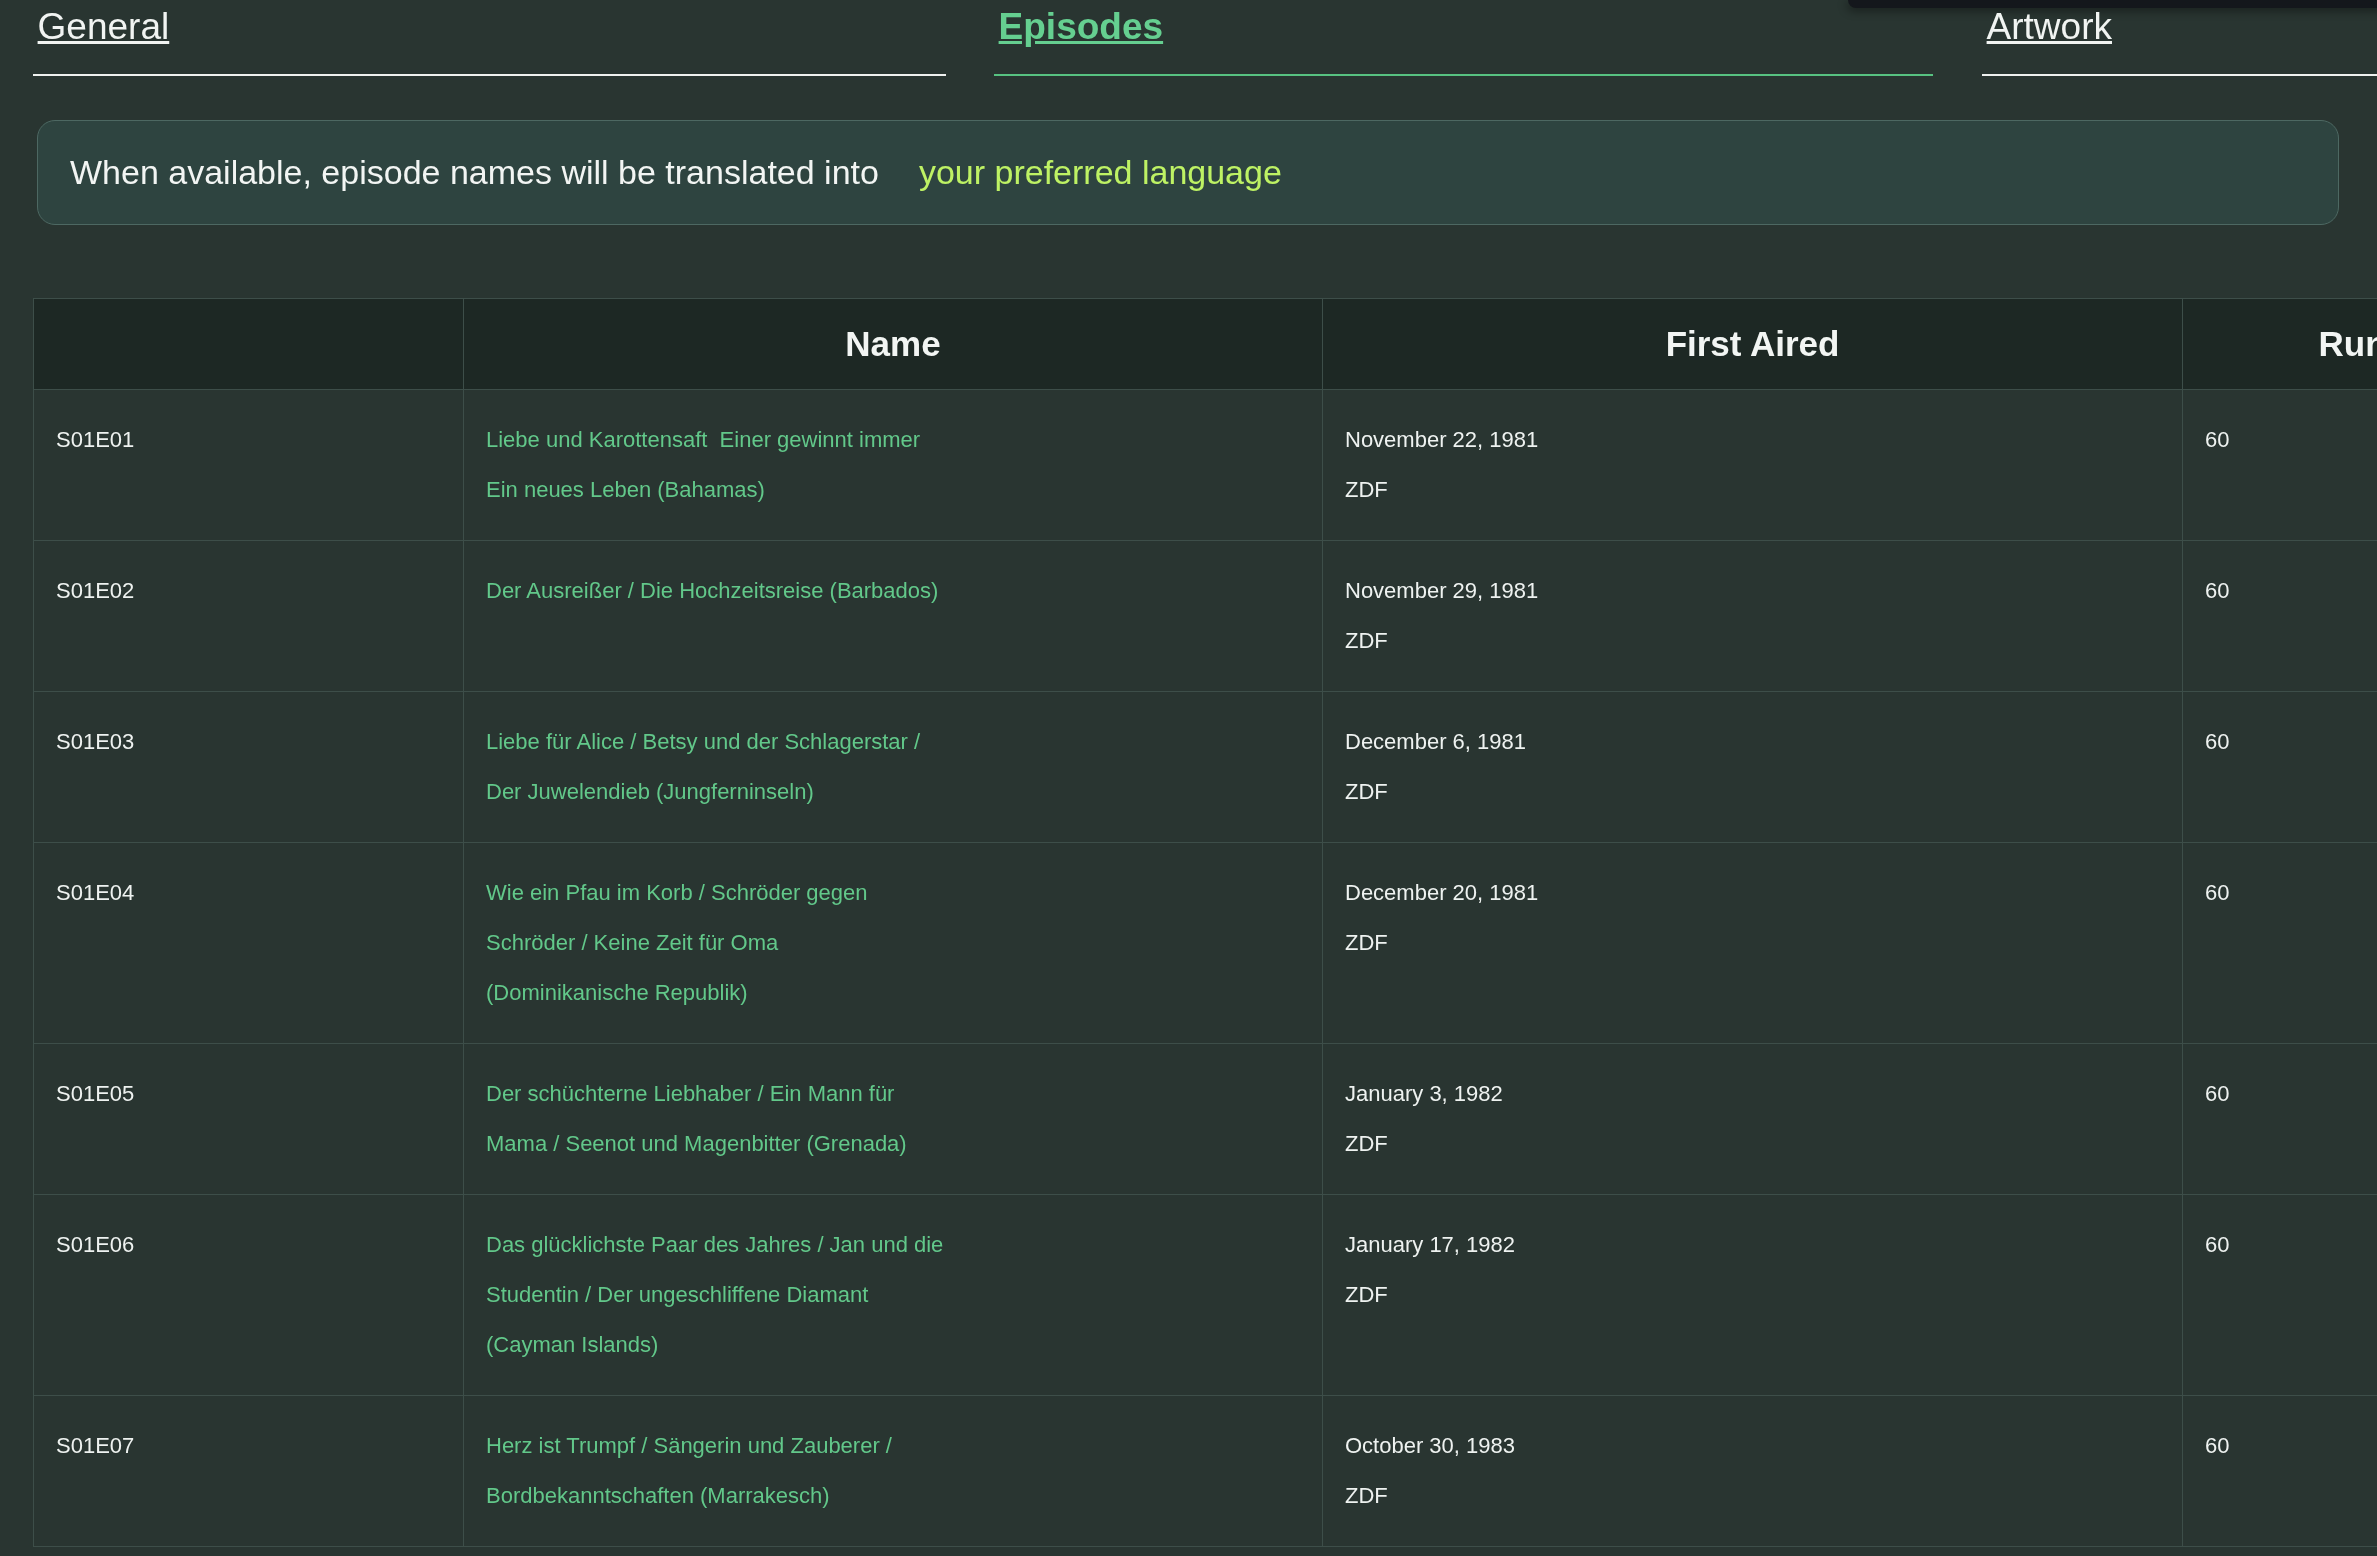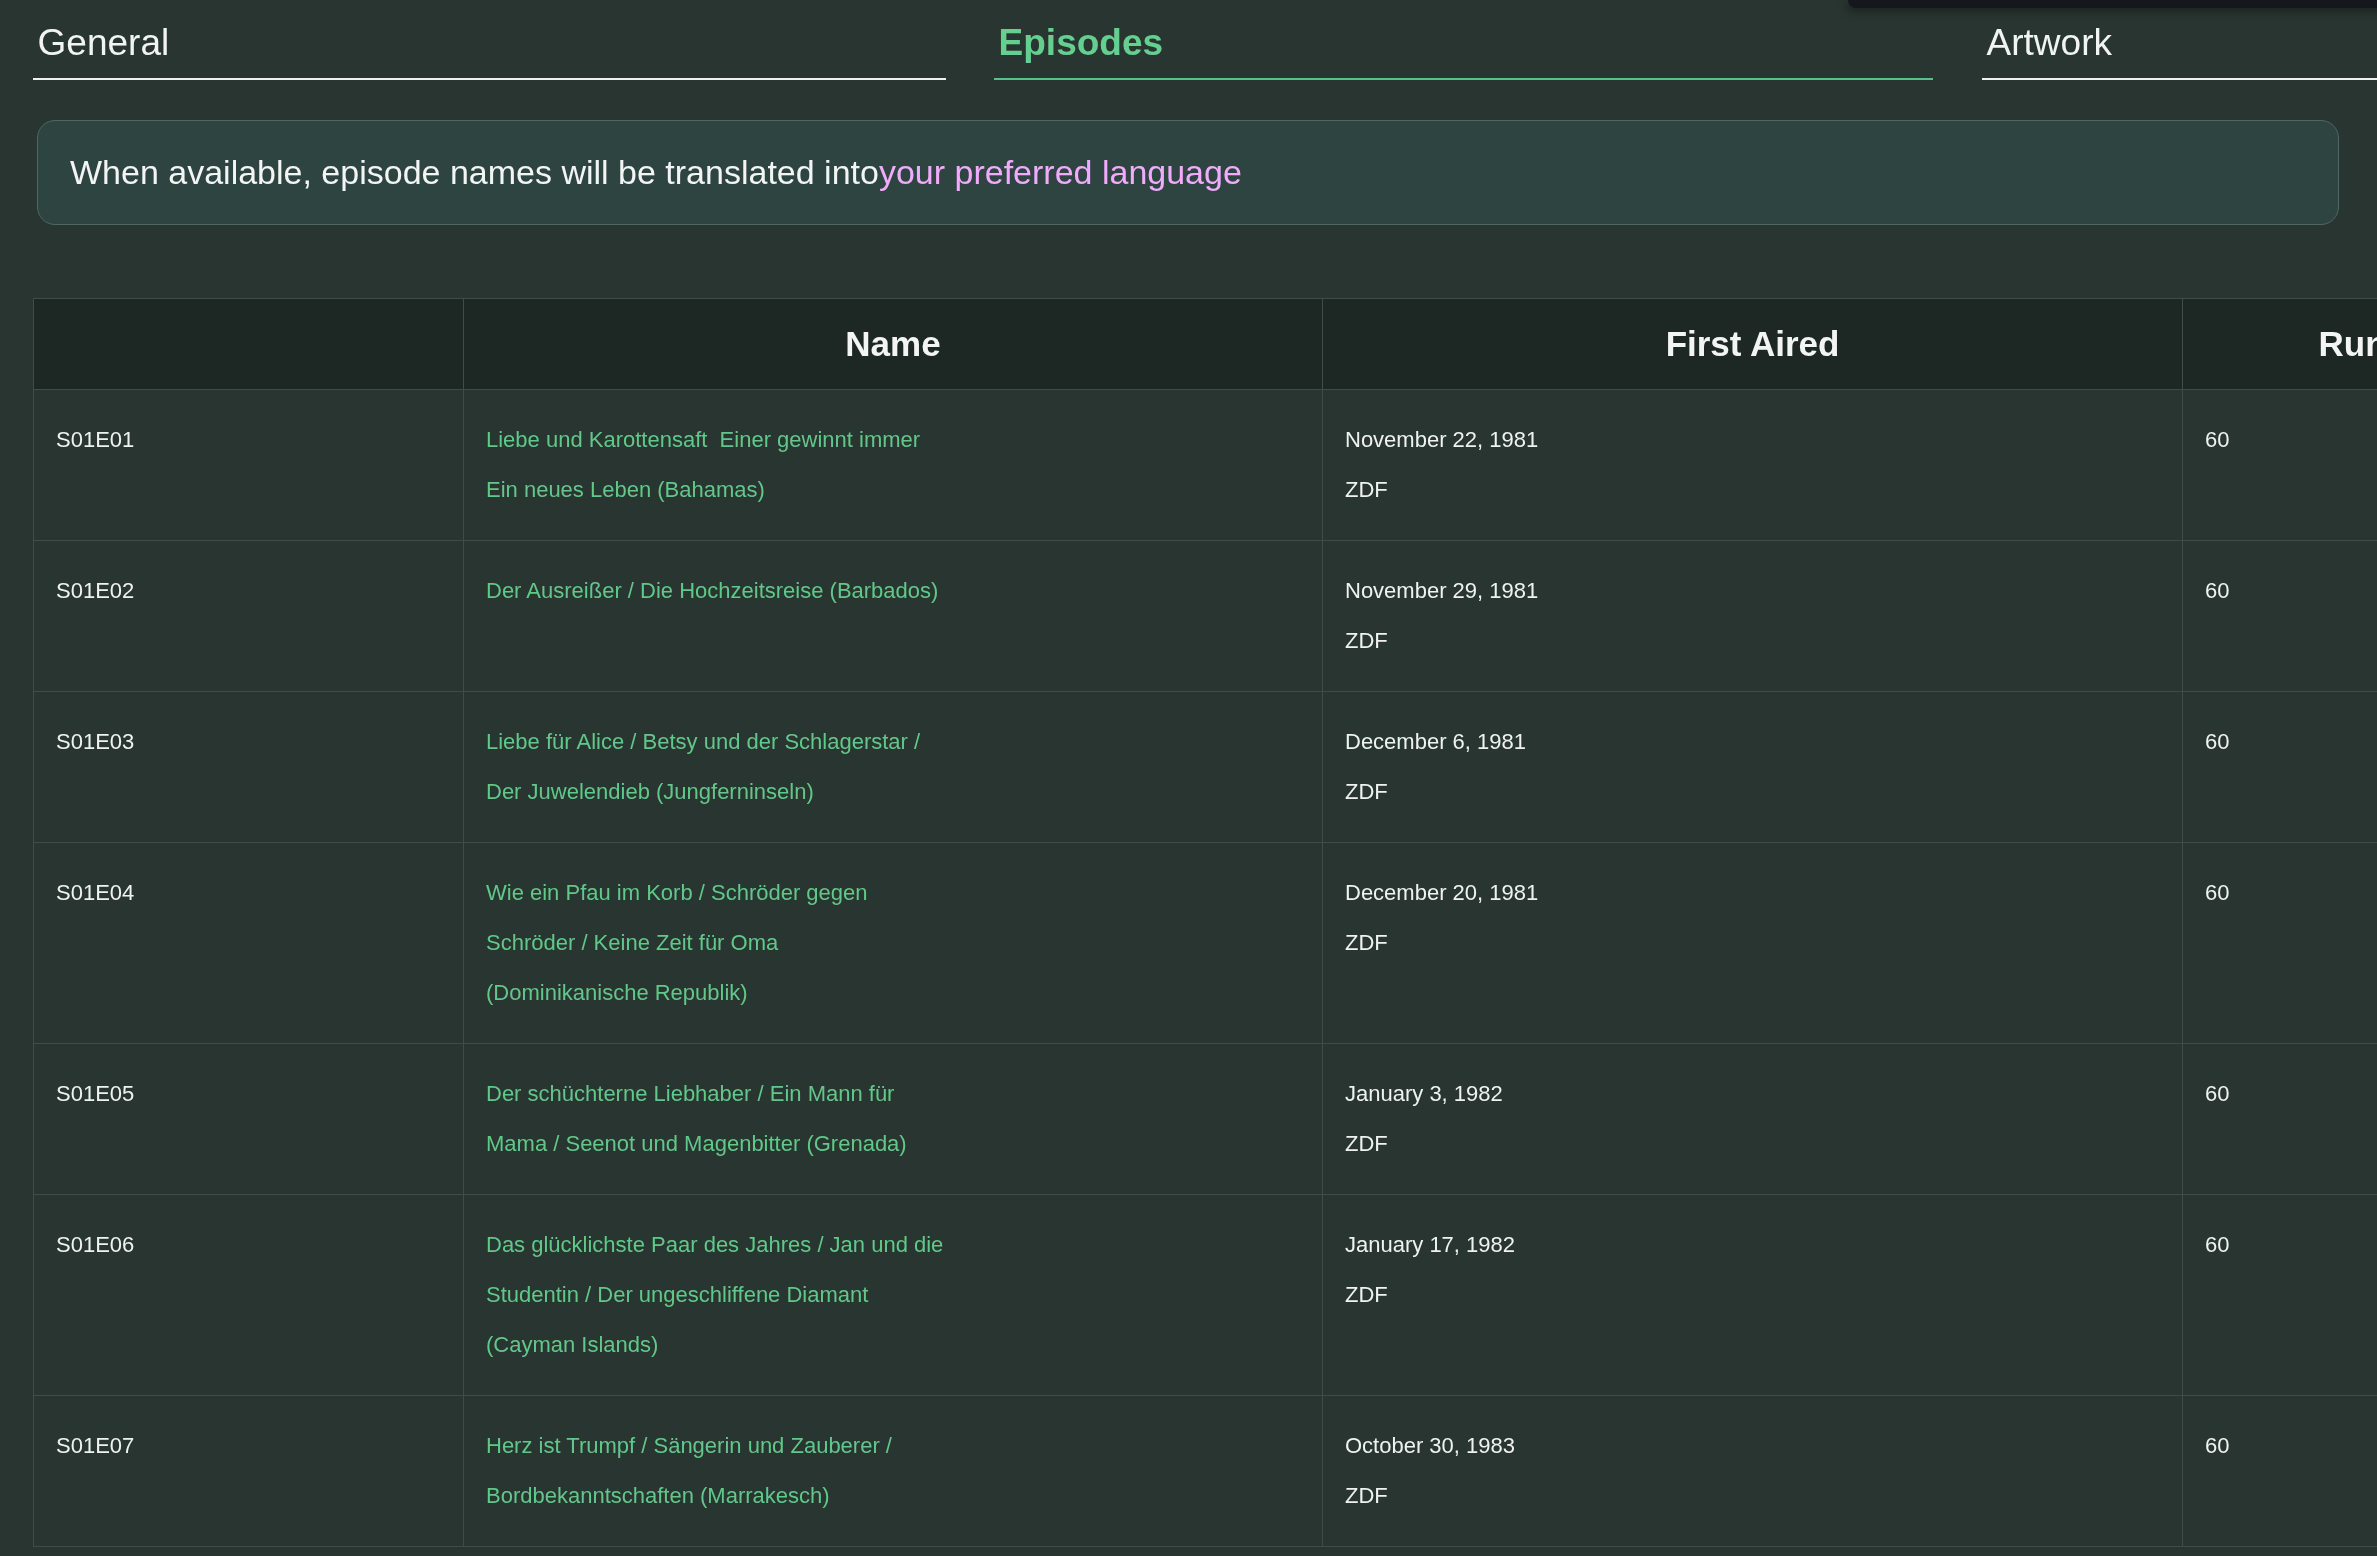--- a/index.html
+++ b/index.html
@@ -15,45 +15,46 @@
   
   .top-dark-bar {
     position: absolute; top: 0; left: 1848px; width: 549px; height: 8.2px;
     background: #14171c;
     border-bottom-left-radius: 11px;
     box-shadow: -1.8px 2.7px 9.1px rgba(0,0,0,0.45);
   }
 
   
   .tab {
-    position: absolute; top: 16px; height: 64px;
+    position: absolute; top: 0; height: 76px;
     border-bottom: 2.7px solid #eef1ef;
     font-size: 37px; line-height: 53px;
     padding-left: 4.6px; box-sizing: border-box;
     color: #f1f4f2;
     cursor: pointer;
     white-space: nowrap;
+    text-decoration: underline;
   }
   .tab.general  { left: 33px;   width: 913px;  }
   .tab.episodes { left: 994px; width: 939px; border-bottom-color: #57c281; color: #65cf90; font-weight: bold; }
   .tab.artwork  { left: 1982px; width: 457px;  }
 
   
   .notice {
     position: absolute; left: 37px; top: 120px;
     width: 2302px; height: 105px; box-sizing: border-box;
     background: #2e4440;
     border: 1.8px solid #4d6862;
     border-radius: 18px;
     display: flex; align-items: center;
     padding-left: 32px;
     font-size: 34px;
     white-space: nowrap; 
   }
-  .notice a { color: #f0abfc; text-decoration: none; cursor: pointer; }
+  .notice a { color: #bef264; text-decoration: none; cursor: pointer; margin-left: 40px; }
 
   
   table.episodes {
     position: absolute; left: 33px; top: 298px;
     border-collapse: collapse;
     table-layout: fixed;
     width: 2560px;
   }
   table.episodes th, table.episodes td {
     border: 1.8px solid #3d4e49;

